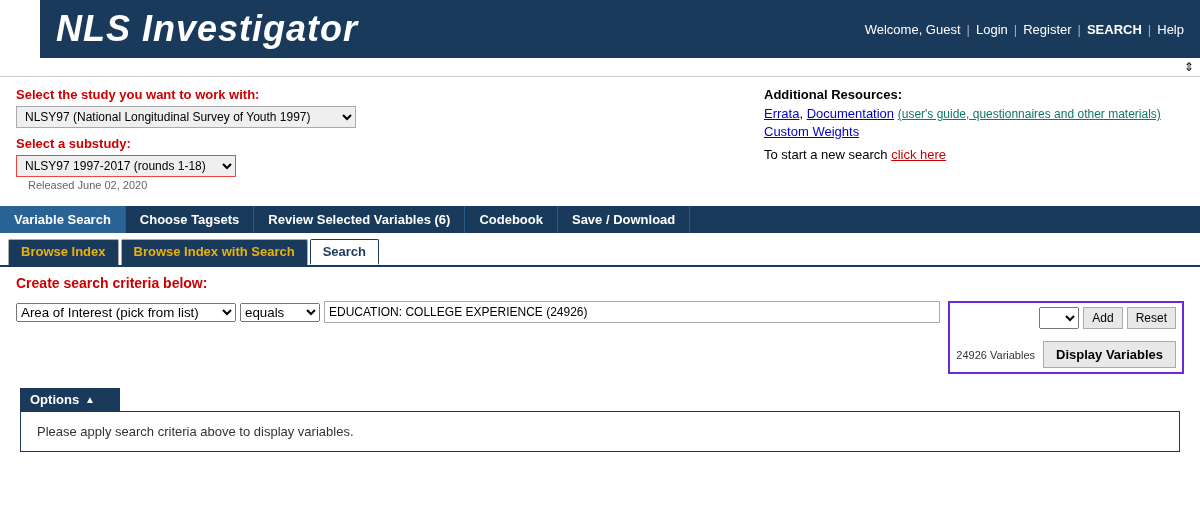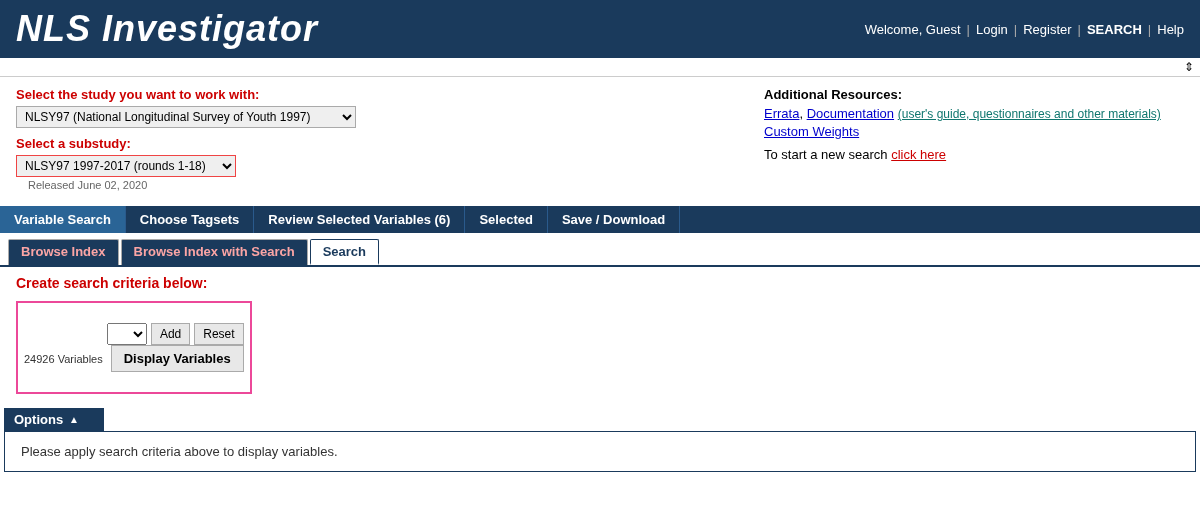--- a/index.html
+++ b/index.html
@@ -5,20 +5,21 @@
     * { margin: 0; padding: 0; box-sizing: border-box; }
     body { font-family: Arial, sans-serif; font-size: 13px; background: #fff; width: 1200px; }
 
     
     .header {
       background: #1a3a5c;
       padding: 8px 16px;
       display: flex;
       align-items: center;
       justify-content: space-between;
+      margin-left: 40px;
     }
     .header-title {
       color: #fff;
       font-size: 36px;
       font-weight: bold;
       font-style: italic;
       letter-spacing: 1px;
     }
     .header-nav {
       color: #fff;
@@ -120,21 +121,21 @@
       border-bottom: 2px solid #1a3a5c;
       margin-top: 0;
     }
     .tab-nav-inner .tab {
       padding: 4px 12px;
       font-size: 13px;
       cursor: pointer;
       border: 1px solid #aaa;
       border-bottom: none;
       background: #1a3a5c;
-      color: #fca5a5;
+      color: #eab308;
       font-weight: bold;
       margin-right: 2px;
       border-radius: 2px 2px 0 0;
       text-decoration: none;
     }
     .tab-nav-inner .tab.active {
       background: #fff;
       color: #1a3a5c;
       border-color: #1a3a5c;
       border-bottom: 2px solid #fff;
@@ -166,21 +167,21 @@
       padding: 5px 12px;
       font-size: 13px;
       font-weight: bold;
       border: 1px solid #aaa;
       background: #e8e8e8;
       cursor: pointer;
     }
 
     
     .options-section {
-      margin: 6px 4px;
+      margin: 6px 20px;
     }
     .options-header {
       background: #1a3a5c;
       color: #fff;
       padding: 4px 10px;
       font-size: 13px;
       font-weight: bold;
       display: flex;
       align-items: center;
       gap: 6px;
@@ -249,37 +250,46 @@
       <span>To start a new search</span>
       <a href="#">click here</a>
     </div>
   </div>
 </div>
 
 <div class="tab-nav-outer">
   <a href="#" class="tab active">Variable Search</a>
   <a href="#" class="tab">Choose Tagsets</a>
   <a href="#" class="tab">Review Selected Variables (6)</a>
-  <a href="#" class="tab">Selected</a>
+  <a href="#" class="tab">Codebook</a>
   <a href="#" class="tab">Save / Download</a>
 </div>
 
 <div class="tab-nav-inner">
   <a href="#" class="tab">Browse Index</a>
   <a href="#" class="tab">Browse Index with Search</a>
   <a href="#" class="tab active">Search</a>
 </div>
 
 <div class="search-section">
   <div class="create-search-label">Create search criteria below:</div>
 
   <div style="display:flex; align-items:flex-start; gap:8px; width:100%;">
 
-
-    <div style="border: 2px solid #ec4899; padding: 20px 6px; display:flex; flex-direction:column; align-items:flex-end; gap:0;">
+    <div style="display:flex; align-items:center; gap:4px; flex:1;">
+      <select class="criteria-select-1">
+        <option>Area of Interest   (pick from list)</option>
+      </select>
+      <select class="criteria-select-2">
+        <option>equals</option>
+      </select>
+      <input type="text" class="criteria-value-input" value="EDUCATION: COLLEGE EXPERIENCE (24926)" style="width: 380px; font-size: 12px; padding: 3px 4px; border: 1px solid rgb(170, 170, 170);">
+    </div>
+
+    <div style="border: 2px solid #6d28d9; padding: 4px 6px; display:flex; flex-direction:column; align-items:flex-end; gap:12px;">
       <div style="display:flex; align-items:center; gap:4px;">
         <select class="criteria-small-select" style="width:40px; font-size:12px; padding:2px;">
           <option></option>
         </select>
         <button class="add-reset-btn">Add</button>
         <button class="add-reset-btn">Reset</button>
       </div>
       <div style="display:flex; align-items:center; gap:8px;">
         <span style="font-size:11px; color:#333;">24926 Variables</span>
         <button class="display-vars-btn">Display Variables</button>

